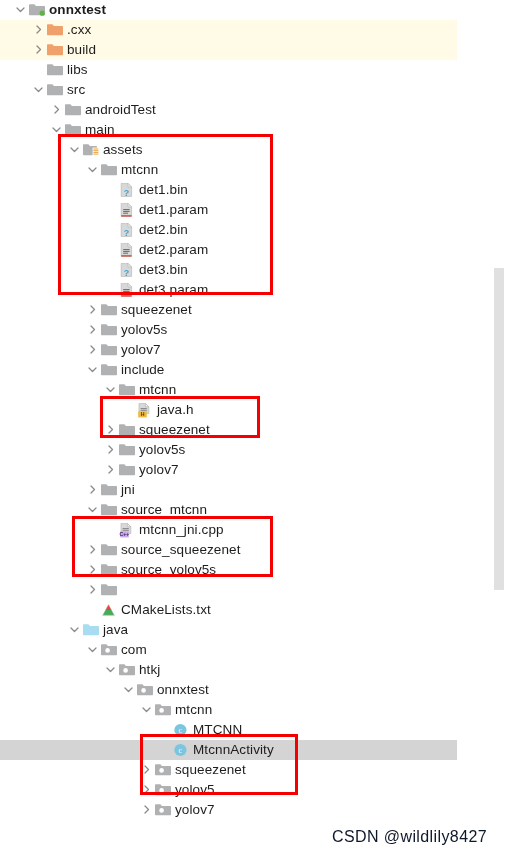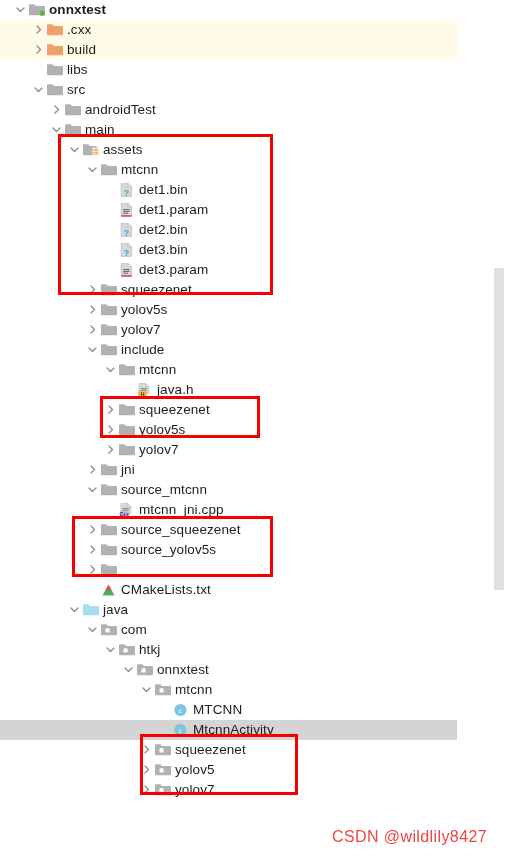--- a/index.html
+++ b/index.html
@@ -88,21 +88,21 @@
     height: 322px;
     background: #e0e0e0;
     border-radius: 0px;
   }
 
   #watermark {
     position: absolute;
     left: 332px;
     top: 828px;
     font-size: 16px;
-    color: #ef4444;
+    color: #0f172a;
     font-family: "Liberation Sans", sans-serif;
     letter-spacing: 0.4px;
     user-select: none;
   }
 </style>
 </head>
 <body>
 
 <div id="tree">
     <div class="row">
@@ -276,20 +276,37 @@
       </span>
       <span class="label">det2.bin</span>
     </div>
     <div class="row">
       <span class="indent" style="width: 104px;"></span>
       <span class="twisty"></span>
       <span class="icon">
         <svg width="15" height="14" viewBox="0 0 15 14">
           <path d="M2.2 0.4 L9.0 0.4 L12.6 4.0 L12.6 13.4 L2.2 13.4 Z" fill="#d8d8d8" stroke="#b9b9b9" stroke-width="0.7"></path>
           <path d="M9.0 0.4 L9.0 4.0 L12.6 4.0 Z" fill="#f1f1f1" stroke="#b9b9b9" stroke-width="0.7"></path>
+          <g stroke="#5a5a5a" stroke-width="0.9">
+            <line x1="4.2" y1="6.6" x2="10.6" y2="6.6"></line>
+            <line x1="4.2" y1="8.4" x2="10.6" y2="8.4"></line>
+            <line x1="4.2" y1="10.2" x2="9.0" y2="10.2"></line>
+          </g>
+          <rect x="2.2" y="12.2" width="10.4" height="1.4" fill="#d64a3a"></rect>
+        </svg>
+      </span>
+      <span class="label">det2.param</span>
+    </div>
+    <div class="row">
+      <span class="indent" style="width: 104px;"></span>
+      <span class="twisty"></span>
+      <span class="icon">
+        <svg width="15" height="14" viewBox="0 0 15 14">
+          <path d="M2.2 0.4 L9.0 0.4 L12.6 4.0 L12.6 13.4 L2.2 13.4 Z" fill="#d8d8d8" stroke="#b9b9b9" stroke-width="0.7"></path>
+          <path d="M9.0 0.4 L9.0 4.0 L12.6 4.0 Z" fill="#f1f1f1" stroke="#b9b9b9" stroke-width="0.7"></path>
           <text x="7.4" y="12.6" font-family="Liberation Sans, sans-serif" font-size="9" font-weight="bold" fill="#3aa6d8" text-anchor="middle">?</text>
         </svg>
       </span>
       <span class="label">det3.bin</span>
     </div>
     <div class="row">
       <span class="indent" style="width: 104px;"></span>
       <span class="twisty"></span>
       <span class="icon">
         <svg width="15" height="14" viewBox="0 0 15 14">

